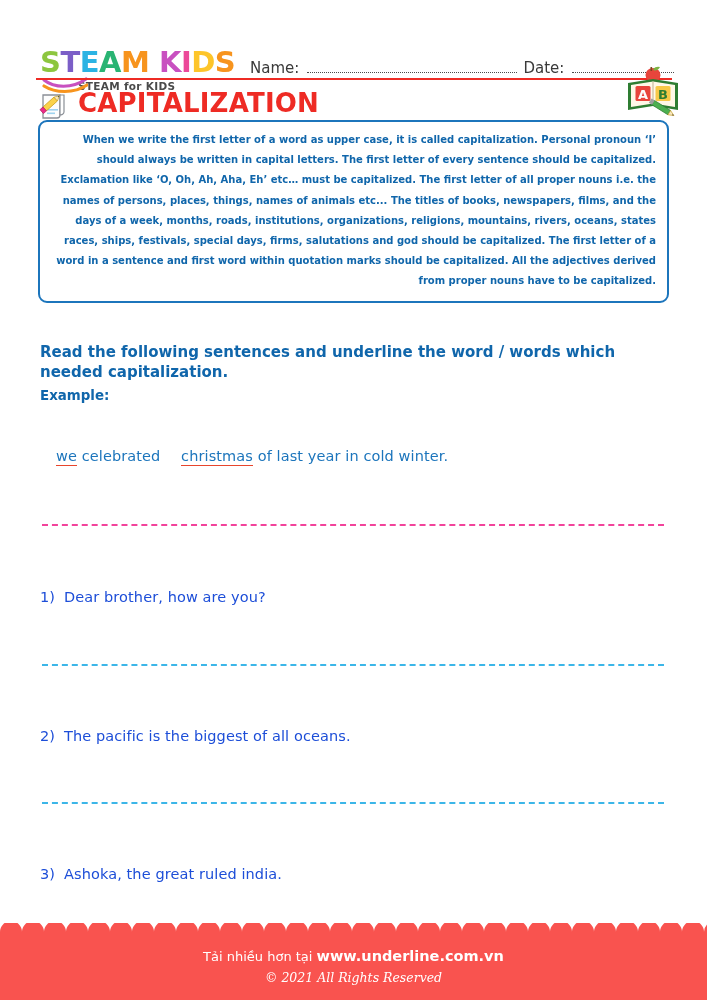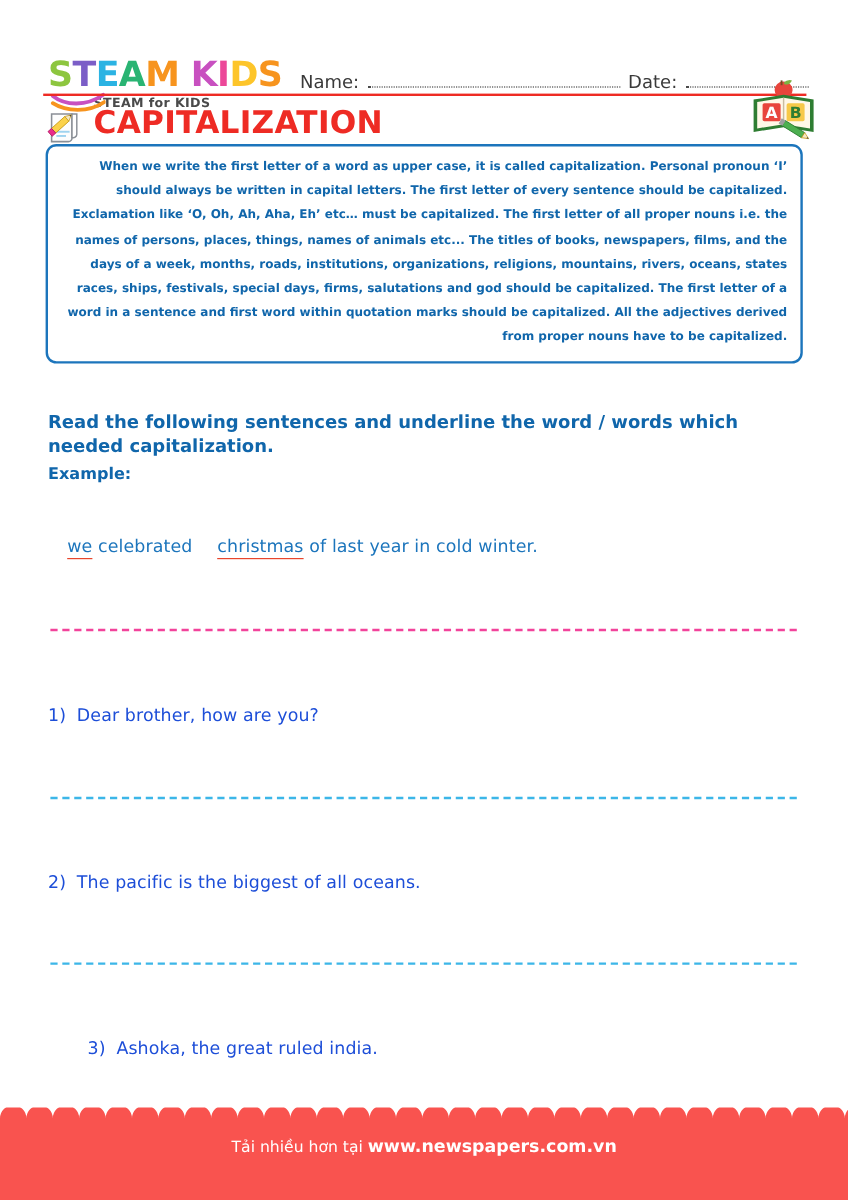--- a/index.html
+++ b/index.html
@@ -194,21 +194,21 @@
     left: 40px;
     width: 620px;
     font-family: "DejaVu Sans", sans-serif;
     font-size: 14.5px;
     color: #1d4ed8;
     letter-spacing: 0.1px;
   }
   .q-num { display: inline-block; width: 24px; }
   #q-1 { top: 589px; }
   #q-2 { top: 728px; }
-  #q-3 { top: 866px; margin-left: 33px; }
+  #q-3 { top: 866px; }
 
   
   #footer {
     position: absolute;
     left: 0;
     bottom: 0;
     width: 707px;
     height: 68px;
     background: #f9534f;
     text-align: center;
@@ -316,14 +316,15 @@
 <div class="question" id="q-1"><span class="q-num">1)</span><span>Dear brother, how are you?</span></div>
 
 <div class="question" id="q-2"><span class="q-num">2)</span><span>The pacific is the biggest of all oceans.</span></div>
 
 <div class="question" id="q-3"><span class="q-num">3)</span><span>Ashoka, the great ruled india.</span></div>
 
 <div id="footer" style="background: rgb(249, 83, 79);">
   <svg id="footer-scallop" viewBox="0 0 707 12" preserveAspectRatio="none">
     <path id="scallop-path" d="M0 12 L0 9 A 11 11 0 0 1 22 9 A 11 11 0 0 1 44 9 A 11 11 0 0 1 66 9 A 11 11 0 0 1 88 9 A 11 11 0 0 1 110 9 A 11 11 0 0 1 132 9 A 11 11 0 0 1 154 9 A 11 11 0 0 1 176 9 A 11 11 0 0 1 198 9 A 11 11 0 0 1 220 9 A 11 11 0 0 1 242 9 A 11 11 0 0 1 264 9 A 11 11 0 0 1 286 9 A 11 11 0 0 1 308 9 A 11 11 0 0 1 330 9 A 11 11 0 0 1 352 9 A 11 11 0 0 1 374 9 A 11 11 0 0 1 396 9 A 11 11 0 0 1 418 9 A 11 11 0 0 1 440 9 A 11 11 0 0 1 462 9 A 11 11 0 0 1 484 9 A 11 11 0 0 1 506 9 A 11 11 0 0 1 528 9 A 11 11 0 0 1 550 9 A 11 11 0 0 1 572 9 A 11 11 0 0 1 594 9 A 11 11 0 0 1 616 9 A 11 11 0 0 1 638 9 A 11 11 0 0 1 660 9 A 11 11 0 0 1 682 9 A 11 11 0 0 1 704 9 A 11 11 0 0 1 726 9 L707 12 Z" fill="#f9534f"></path>
   </svg>
-  <div id="footer-line1"><span>Tải nhiều hơn tại </span><span id="footer-site">www.newspapers.com.vn</span></div>
+  <div id="footer-line1"><span>Tải nhiều hơn tại </span><span id="footer-site">www.underline.com.vn</span></div>
+  <div id="footer-line2">© 2021 All Rights Reserved</div>
 </div>
 
 </body></html>

